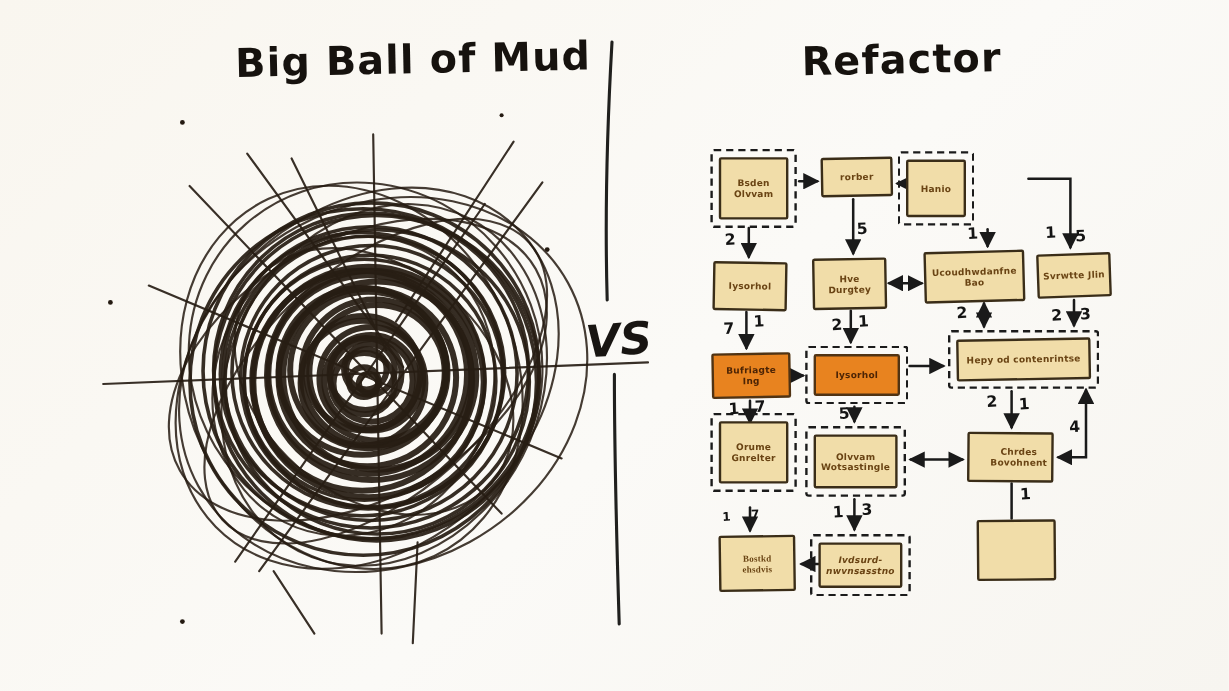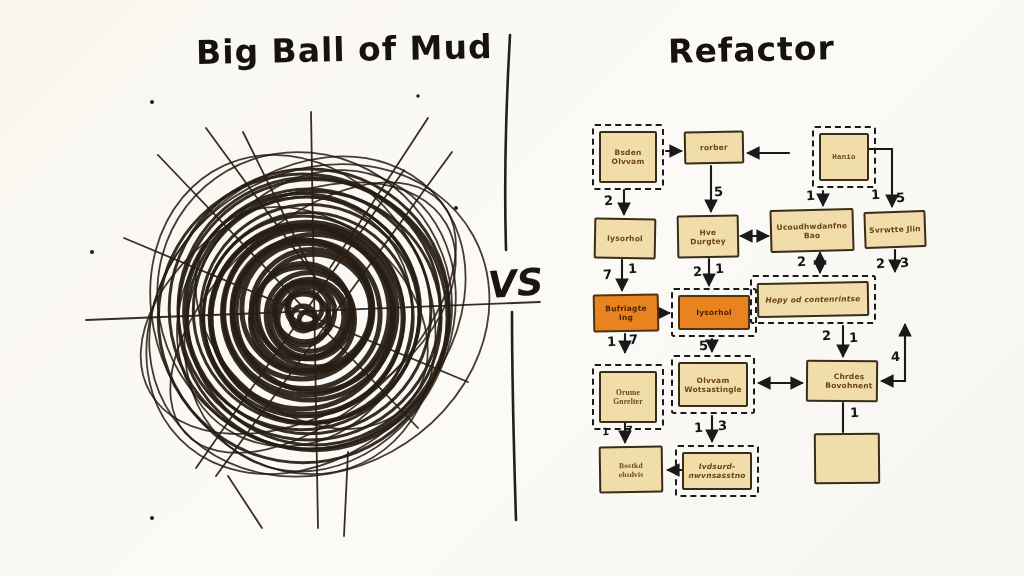--- a/index.html
+++ b/index.html
@@ -145,39 +145,39 @@
   </g>
 </svg>
 
 <div id="vs">VS</div>
 
 <div class="dashedwrap" style="left:592px;top:124px;width:72px;height:66px;text-decoration:underline;">
   <div class="node solid">Bsden
 Olvvam</div>
 </div>
 <div class="node solid" style="left:684px;top:131px;width:60px;height:33px;transform:rotate(-1deg);">rorber</div>
-<div class="dashedwrap" style="left:812px;top:126px;width:64px;height:62px;font-family:Liberation Mono, monospace;">
+<div class="dashedwrap" style="left:748px;top:126px;width:64px;height:62px;">
   <div class="node solid">Hanio</div>
 </div>
 
 <div class="node solid" style="left:594px;top:218px;width:62px;height:41px;transform:rotate(1deg);">Iysorhol</div>
 <div class="node solid" style="left:677px;top:215px;width:62px;height:43px;transform:rotate(-1deg);">Hve Durgtey</div>
 <div class="node solid" style="left:770px;top:209px;width:84px;height:43px;transform:rotate(-1.5deg);">Ucoudhwdanfne
 Bao</div>
 <div class="node solid" style="left:864px;top:211px;width:62px;height:37px;transform:rotate(-2deg);">Svrwtte Jlin</div>
 
 <div class="node solid orange" style="left:593px;top:294px;width:66px;height:38px;transform:rotate(-1deg);">Bufriagte Ing</div>
 <div class="dashedwrap" style="left:671px;top:288px;width:86px;height:49px;">
   <div class="node solid orange">Iysorhol</div>
 </div>
-<div class="dashedwrap" style="left:750px;top:275px;width:126px;height:49px;font-style:italic;">
+<div class="dashedwrap" style="left:790px;top:275px;width:126px;height:49px;">
   <div class="node solid" style="transform:rotate(-1deg);">Hepy od contenrintse</div>
 </div>
 
-<div class="dashedwrap" style="left:592px;top:364px;width:72px;height:66px;font-family:Liberation Serif, serif;">
+<div class="dashedwrap" style="left:592px;top:344px;width:72px;height:66px;">
   <div class="node solid">Orume
 Gnrelter</div>
 </div>
 <div class="dashedwrap" style="left:671px;top:355px;width:84px;height:59px;">
   <div class="node solid">Olvvam
 Wotsastingle</div>
 </div>
 <div class="node solid" style="left:806px;top:360px;width:72px;height:42px;transform:rotate(.5deg);padding-left:16px;">Chrdes
 Bovohnent</div>
 

